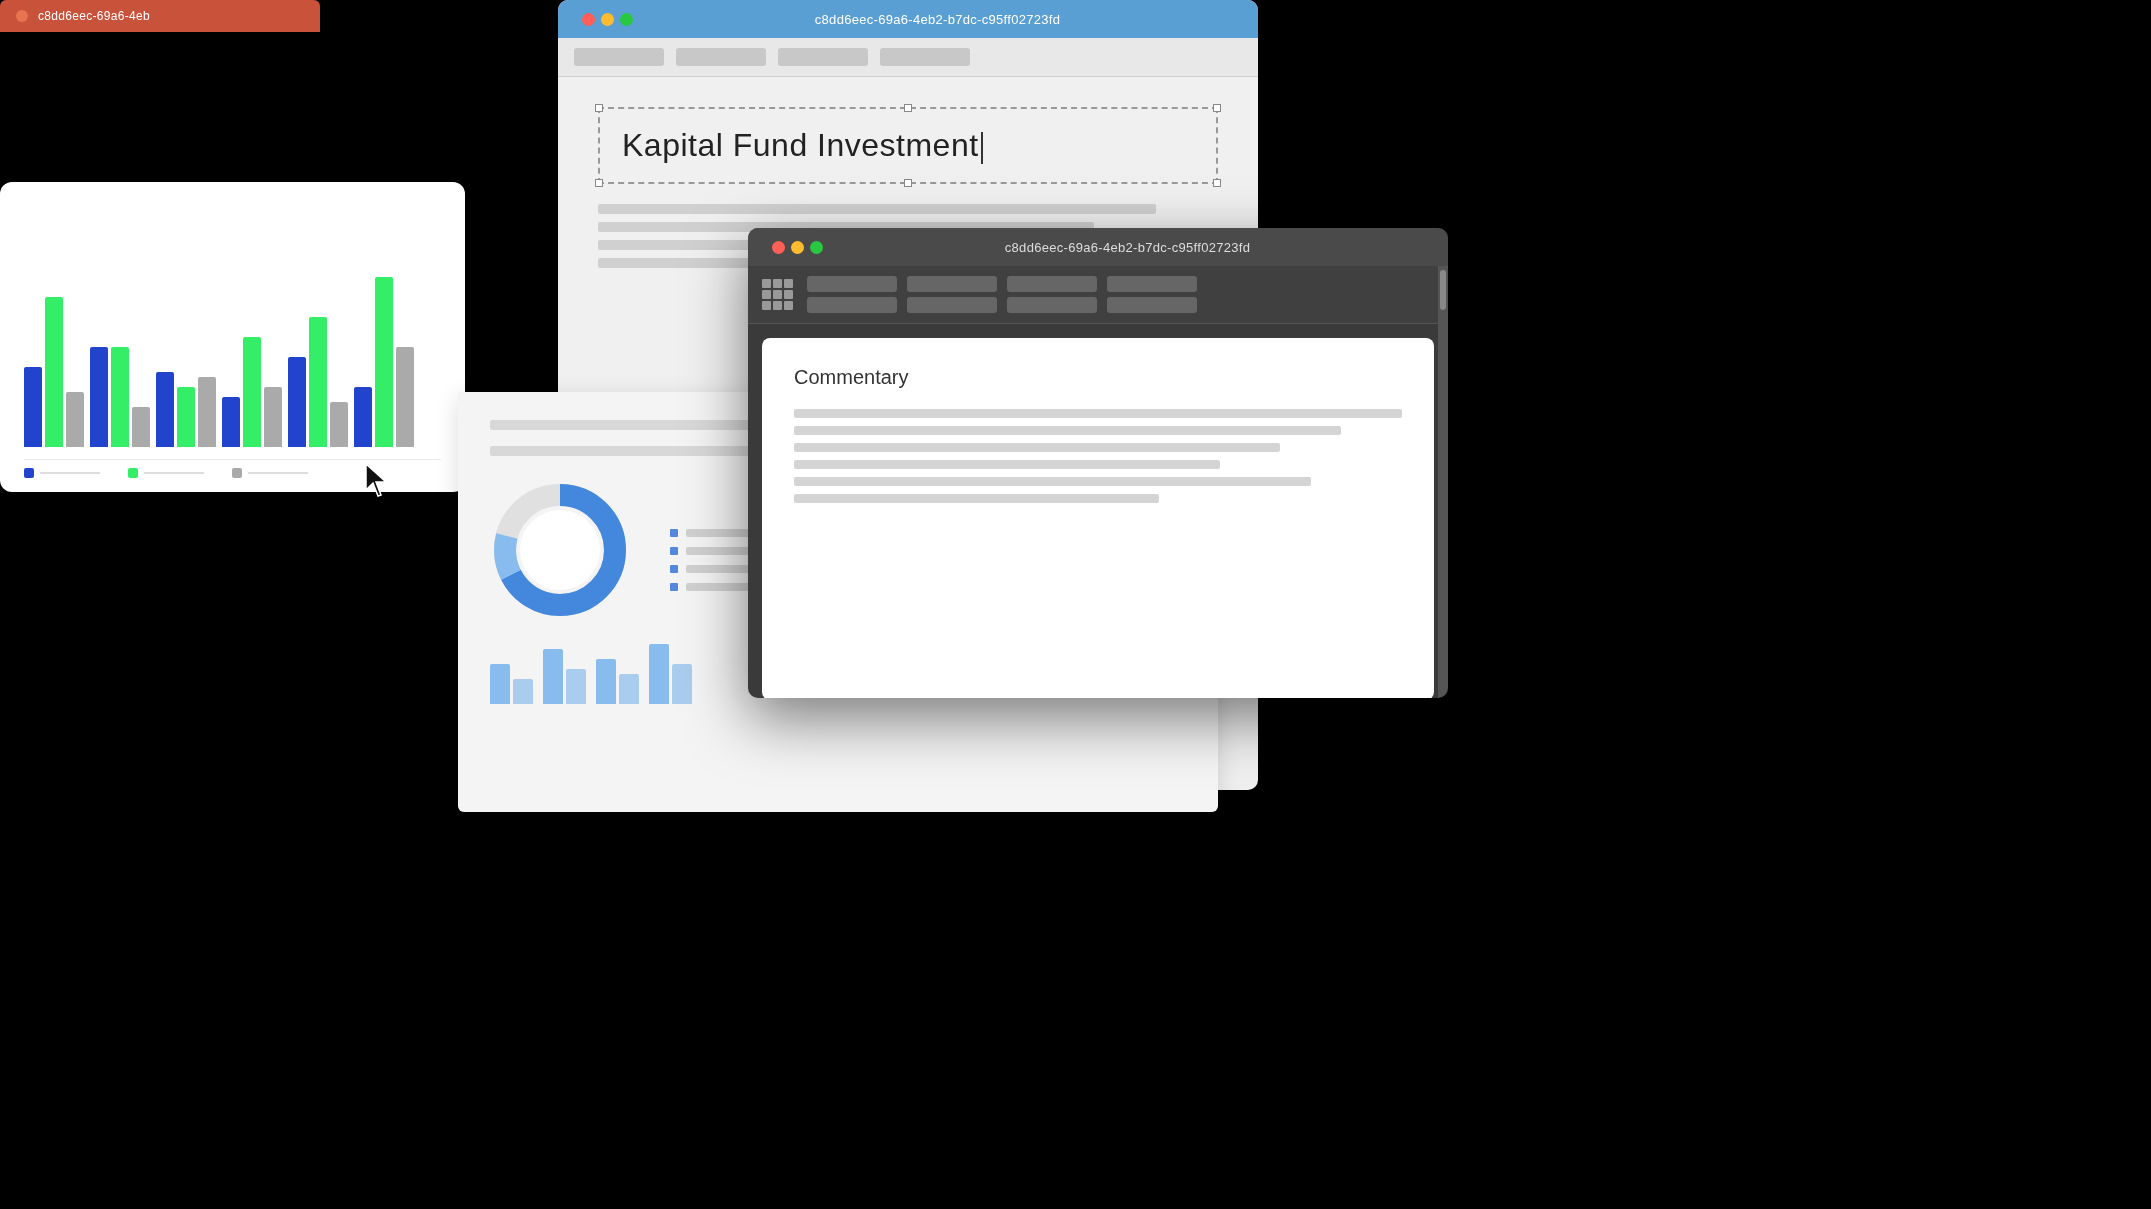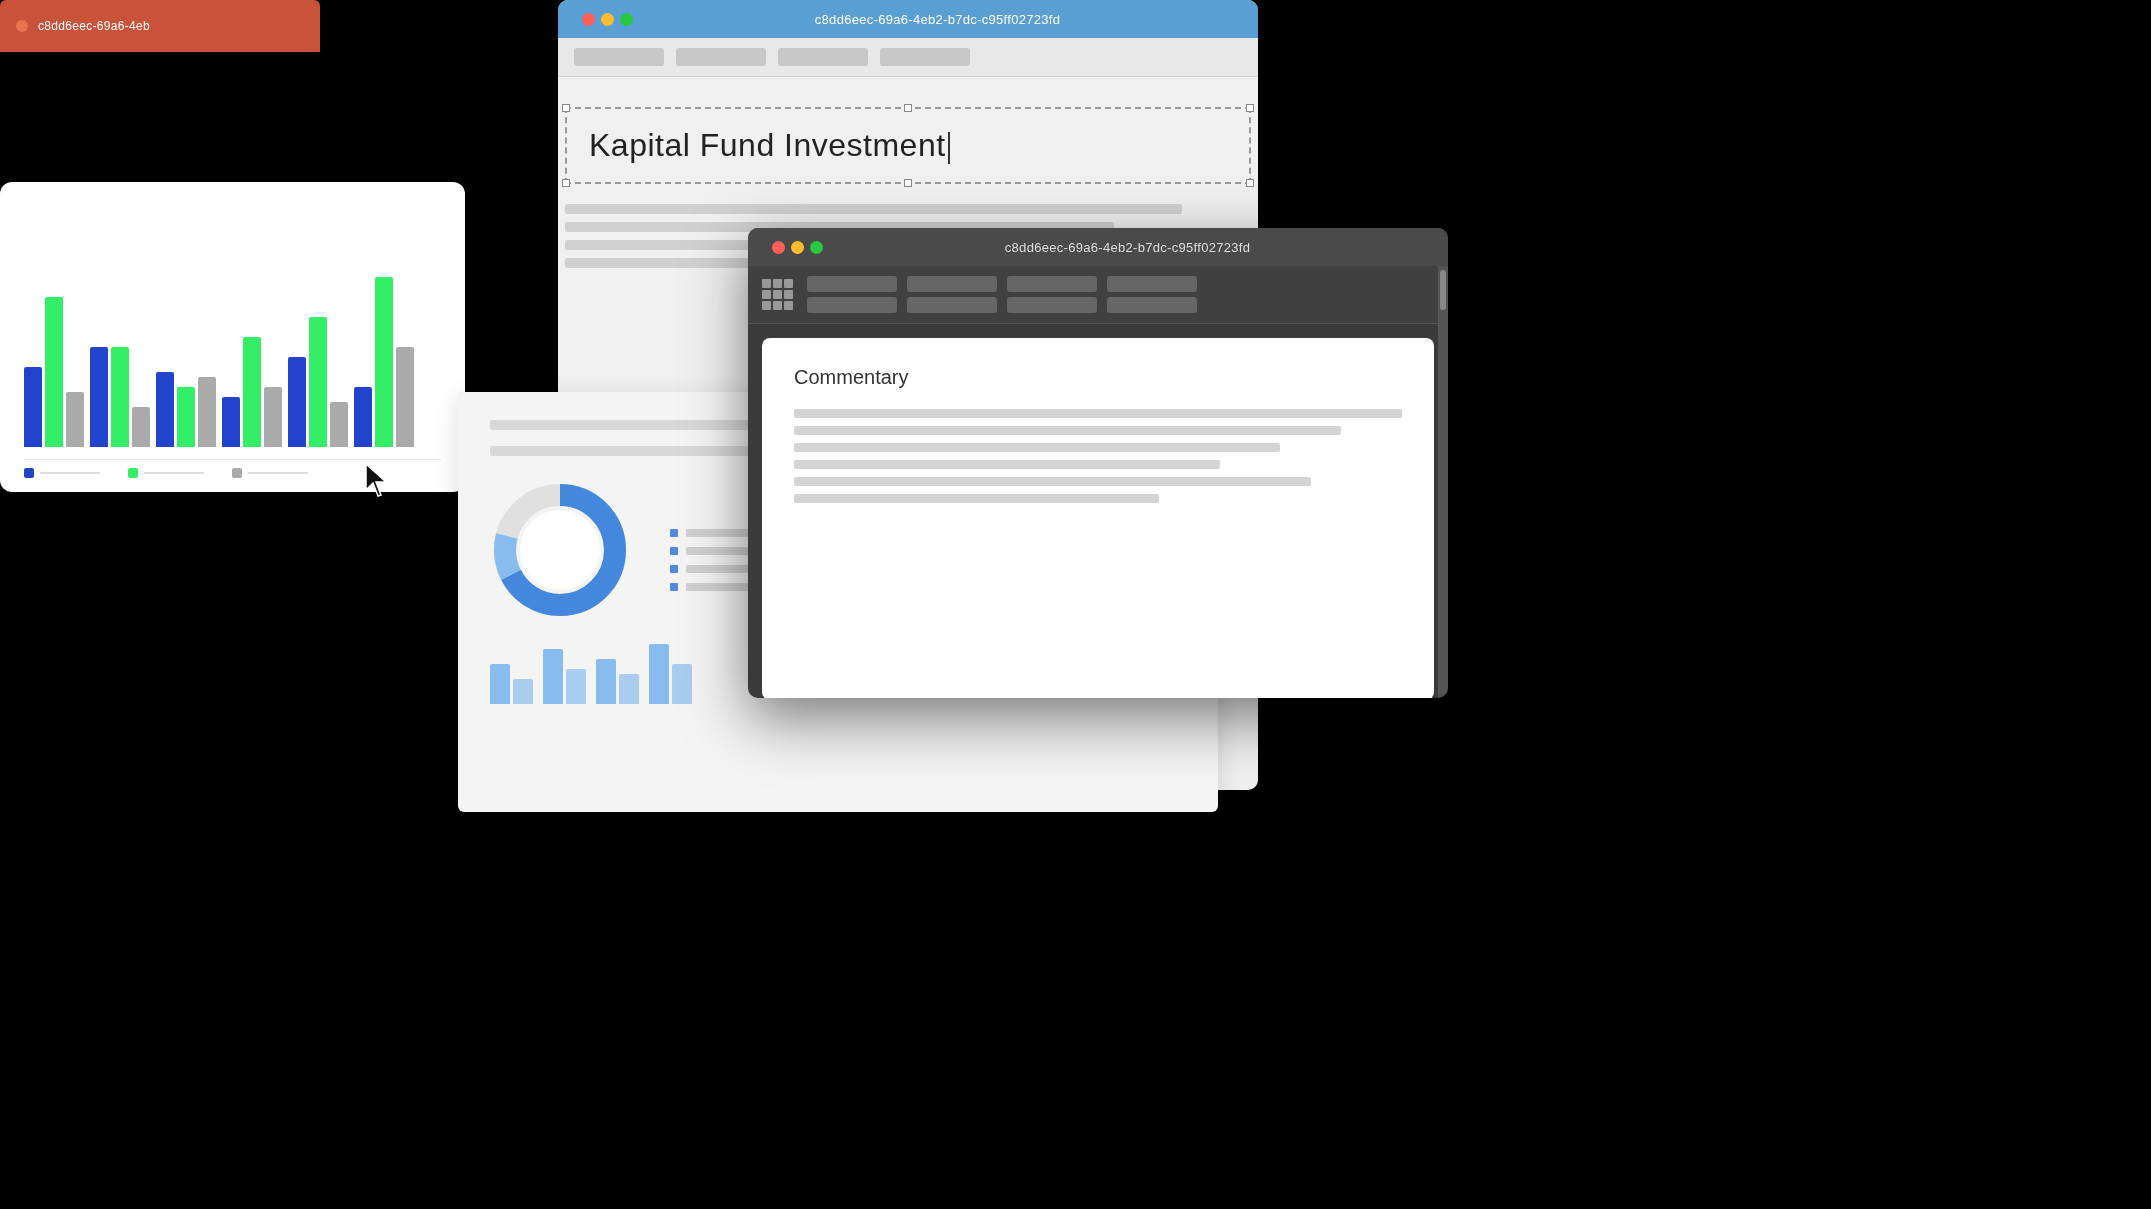--- a/index.html
+++ b/index.html
@@ -155,21 +155,21 @@
     }
 
     .toolbar-pill {
       width: 90px;
       height: 18px;
       background: #c8c8c8;
       border-radius: 3px;
     }
 
     .main-back-content {
-      padding: 30px 7px;
+      padding: 30px 40px;
     }
 
     .text-box-selection {
       border: 2px dashed #999;
       border-radius: 2px;
       padding: 18px 22px;
       margin-bottom: 20px;
       position: relative;
     }
 
@@ -214,21 +214,21 @@
       height: 10px;
       background: #d0d0d0;
       border-radius: 2px;
     }
 
     
     .window-orange-tab {
       left: 458px;
       top: 352px;
       width: 320px;
-      height: 52px;
+      height: 32px;
       background: #c8523a;
       border-radius: 6px 6px 0 0;
       z-index: 3;
       display: flex;
       align-items: center;
       padding: 0 16px;
     }
 
     .orange-tab-dot {
       width: 12px;

